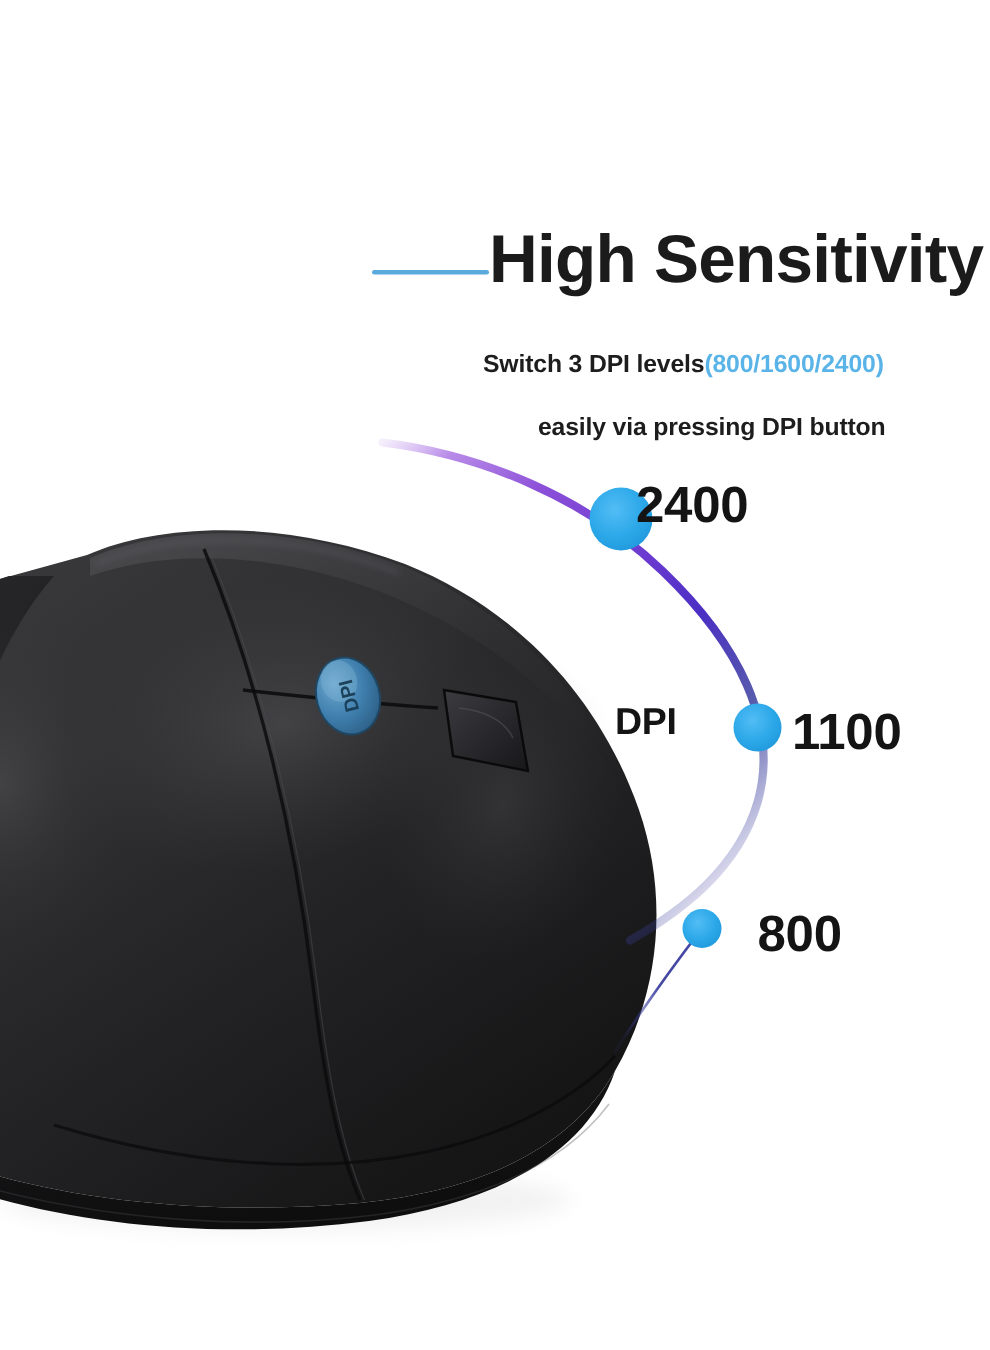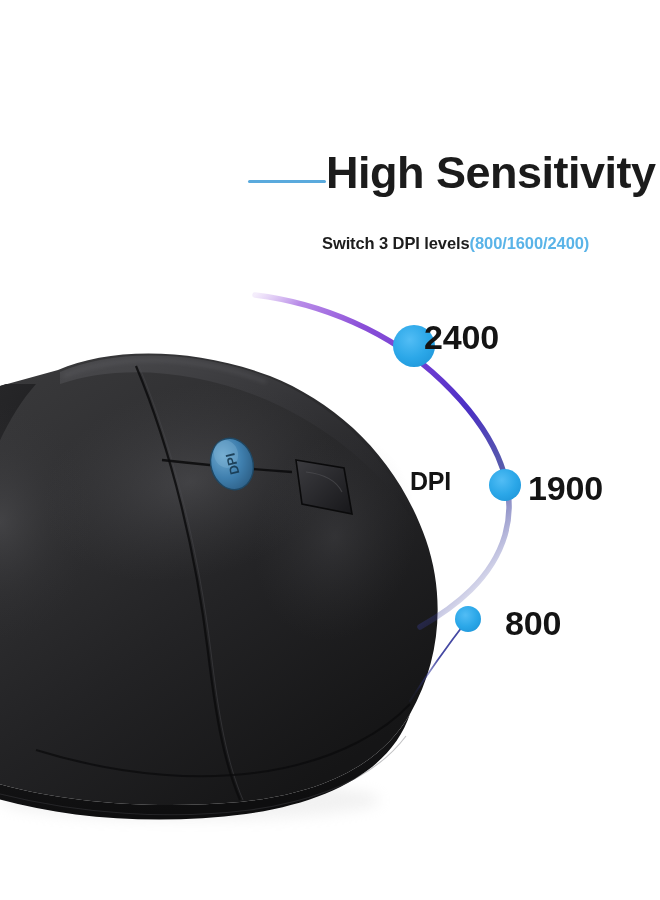--- a/index.html
+++ b/index.html
@@ -103,20 +103,21 @@
 <body>
 
 <div id="stage">
 
   <div class="accent-rule"></div>
 
   <div class="headline">High Sensitivity</div>
 
   <div class="subtitle">
     <span class="sub-line sub-line-1"><span>Switch 3 DPI levels</span><span class="sub-accent">(800/1600/2400)</span></span>
+    <span class="sub-line sub-line-2">easily via pressing DPI button</span>
   </div>
 
   <svg id="mouse-art" viewBox="0 0 520 500">
     <defs>
 
       <linearGradient id="shellGrad" x1="0.12" y1="0.08" x2="0.82" y2="0.92">
         <stop offset="0%" stop-color="#3a3a3c"></stop>
         <stop offset="28%" stop-color="#313133"></stop>
         <stop offset="62%" stop-color="#232325"></stop>
         <stop offset="100%" stop-color="#151516"></stop>
@@ -253,19 +254,19 @@
 
     <path d="M 238 342 C 218 368, 198 396, 180 424" fill="none" stroke="url(#arcGradThin)" stroke-width="1.8" stroke-linecap="round"></path>
 
     <circle cx="184" cy="69" r="21" fill="url(#dotGrad)"></circle>
     <circle cx="275" cy="208" r="16" fill="url(#dotGrad)"></circle>
     <circle cx="238" cy="342" r="13" fill="url(#dotGrad)"></circle>
   </svg>
 
   <div class="dpi-label label-2400">2400</div>
 
-  <div class="dpi-label label-1600">1900</div>
+  <div class="dpi-label label-1600">1100</div>
 
   <div class="dpi-label label-800">800</div>
 
   <div class="dpi-label label-dpi">DPI</div>
 
 </div>
 
 </body></html>

